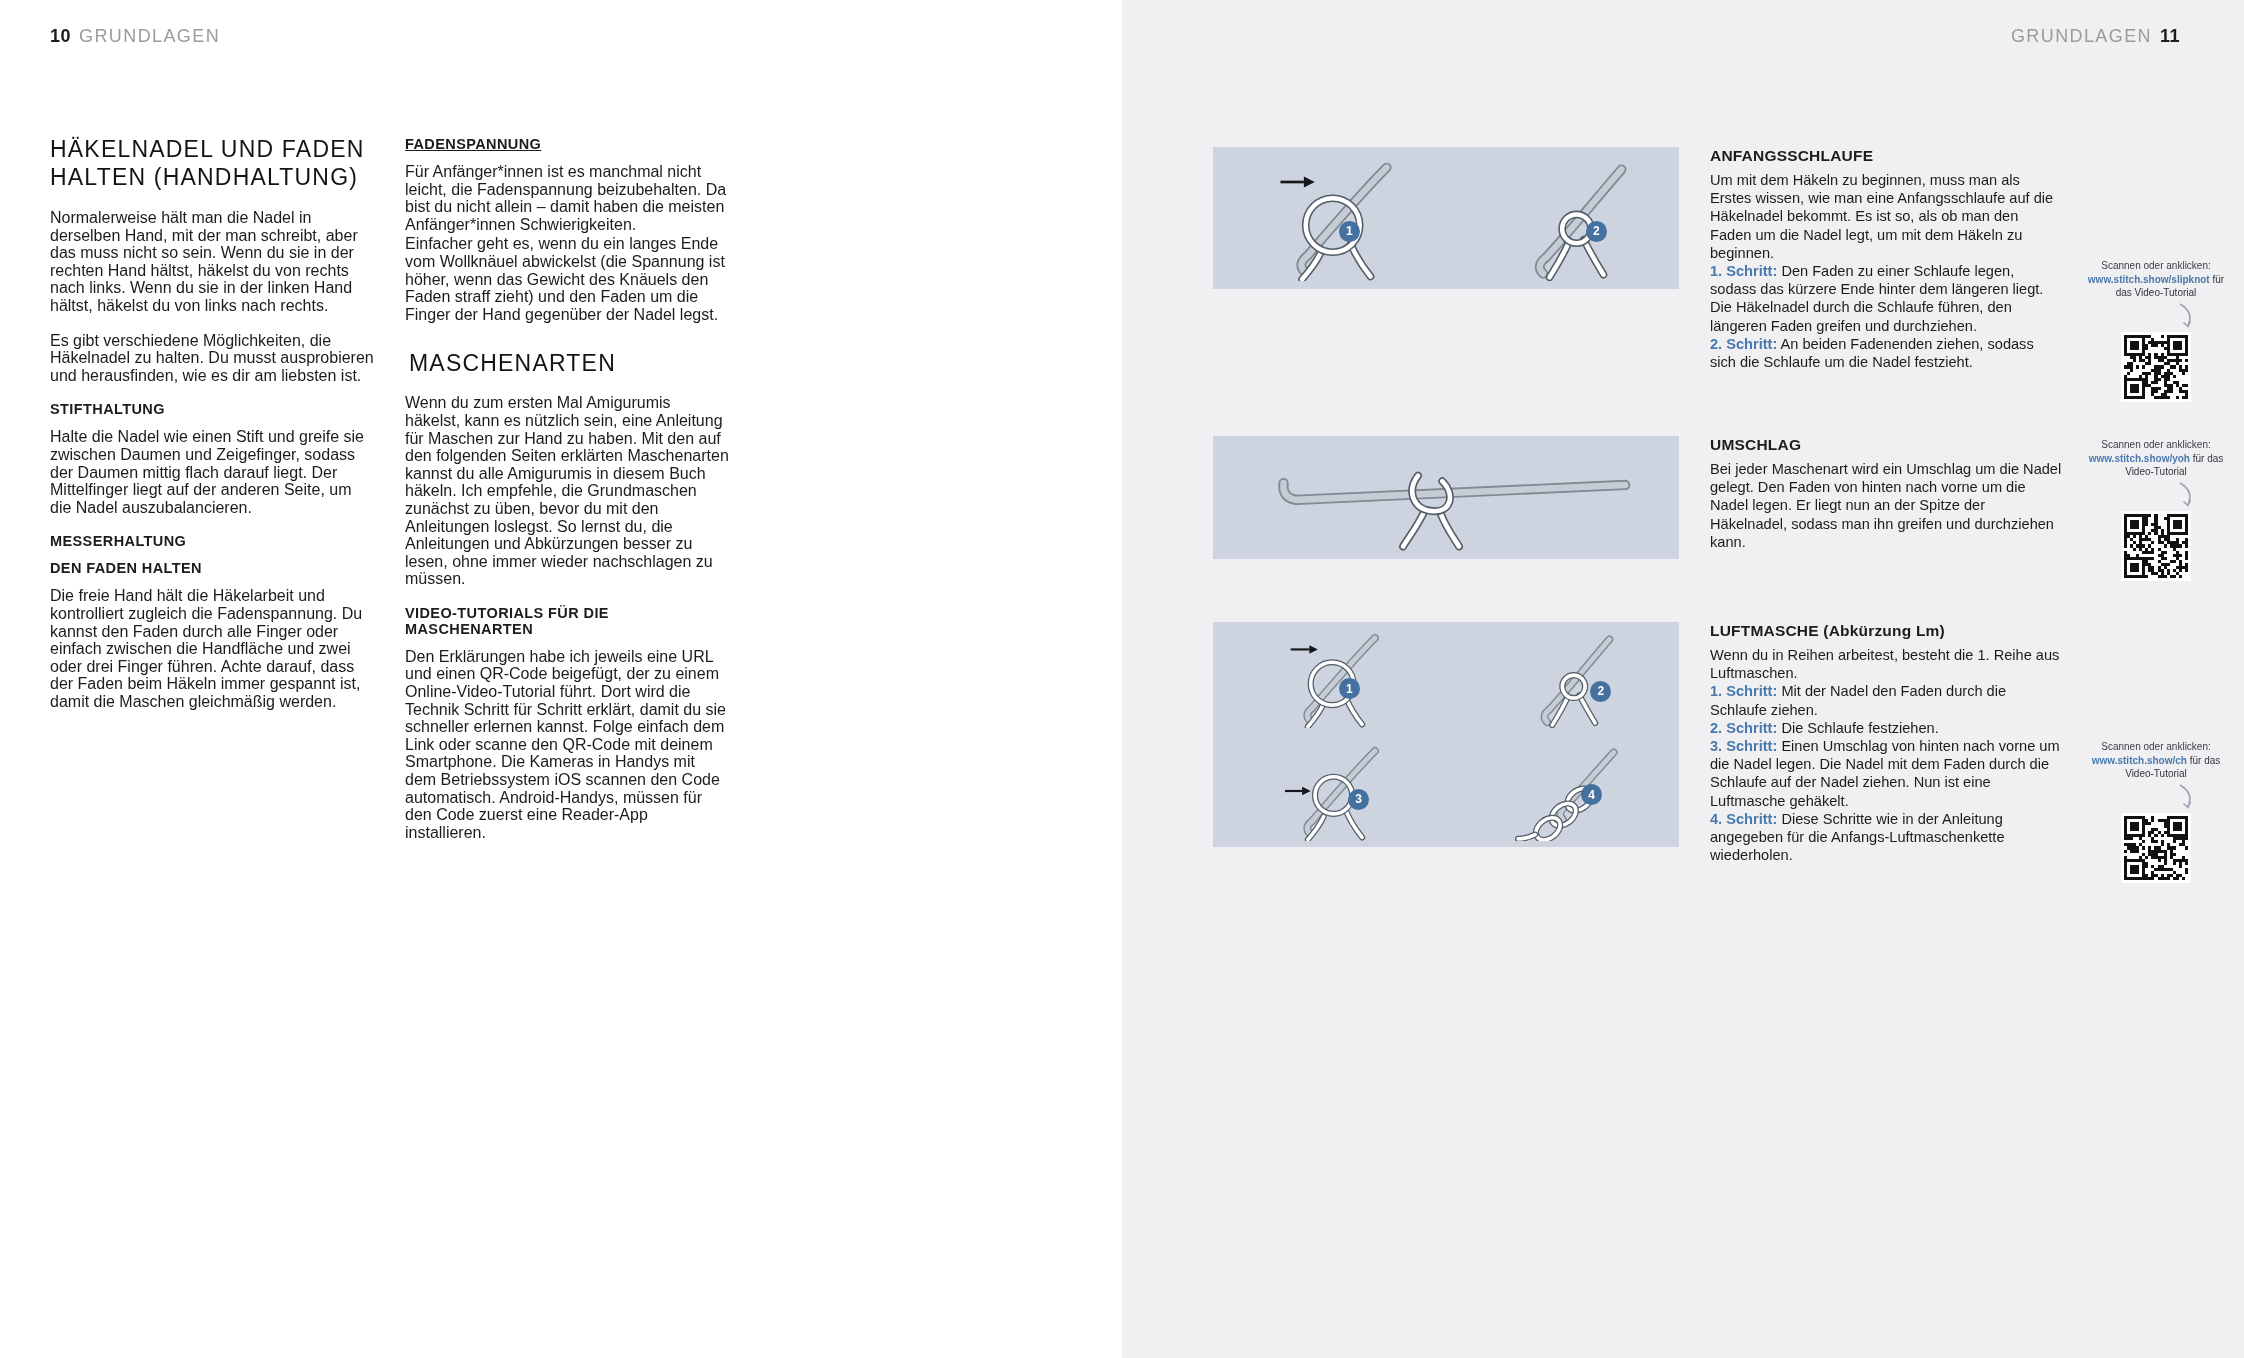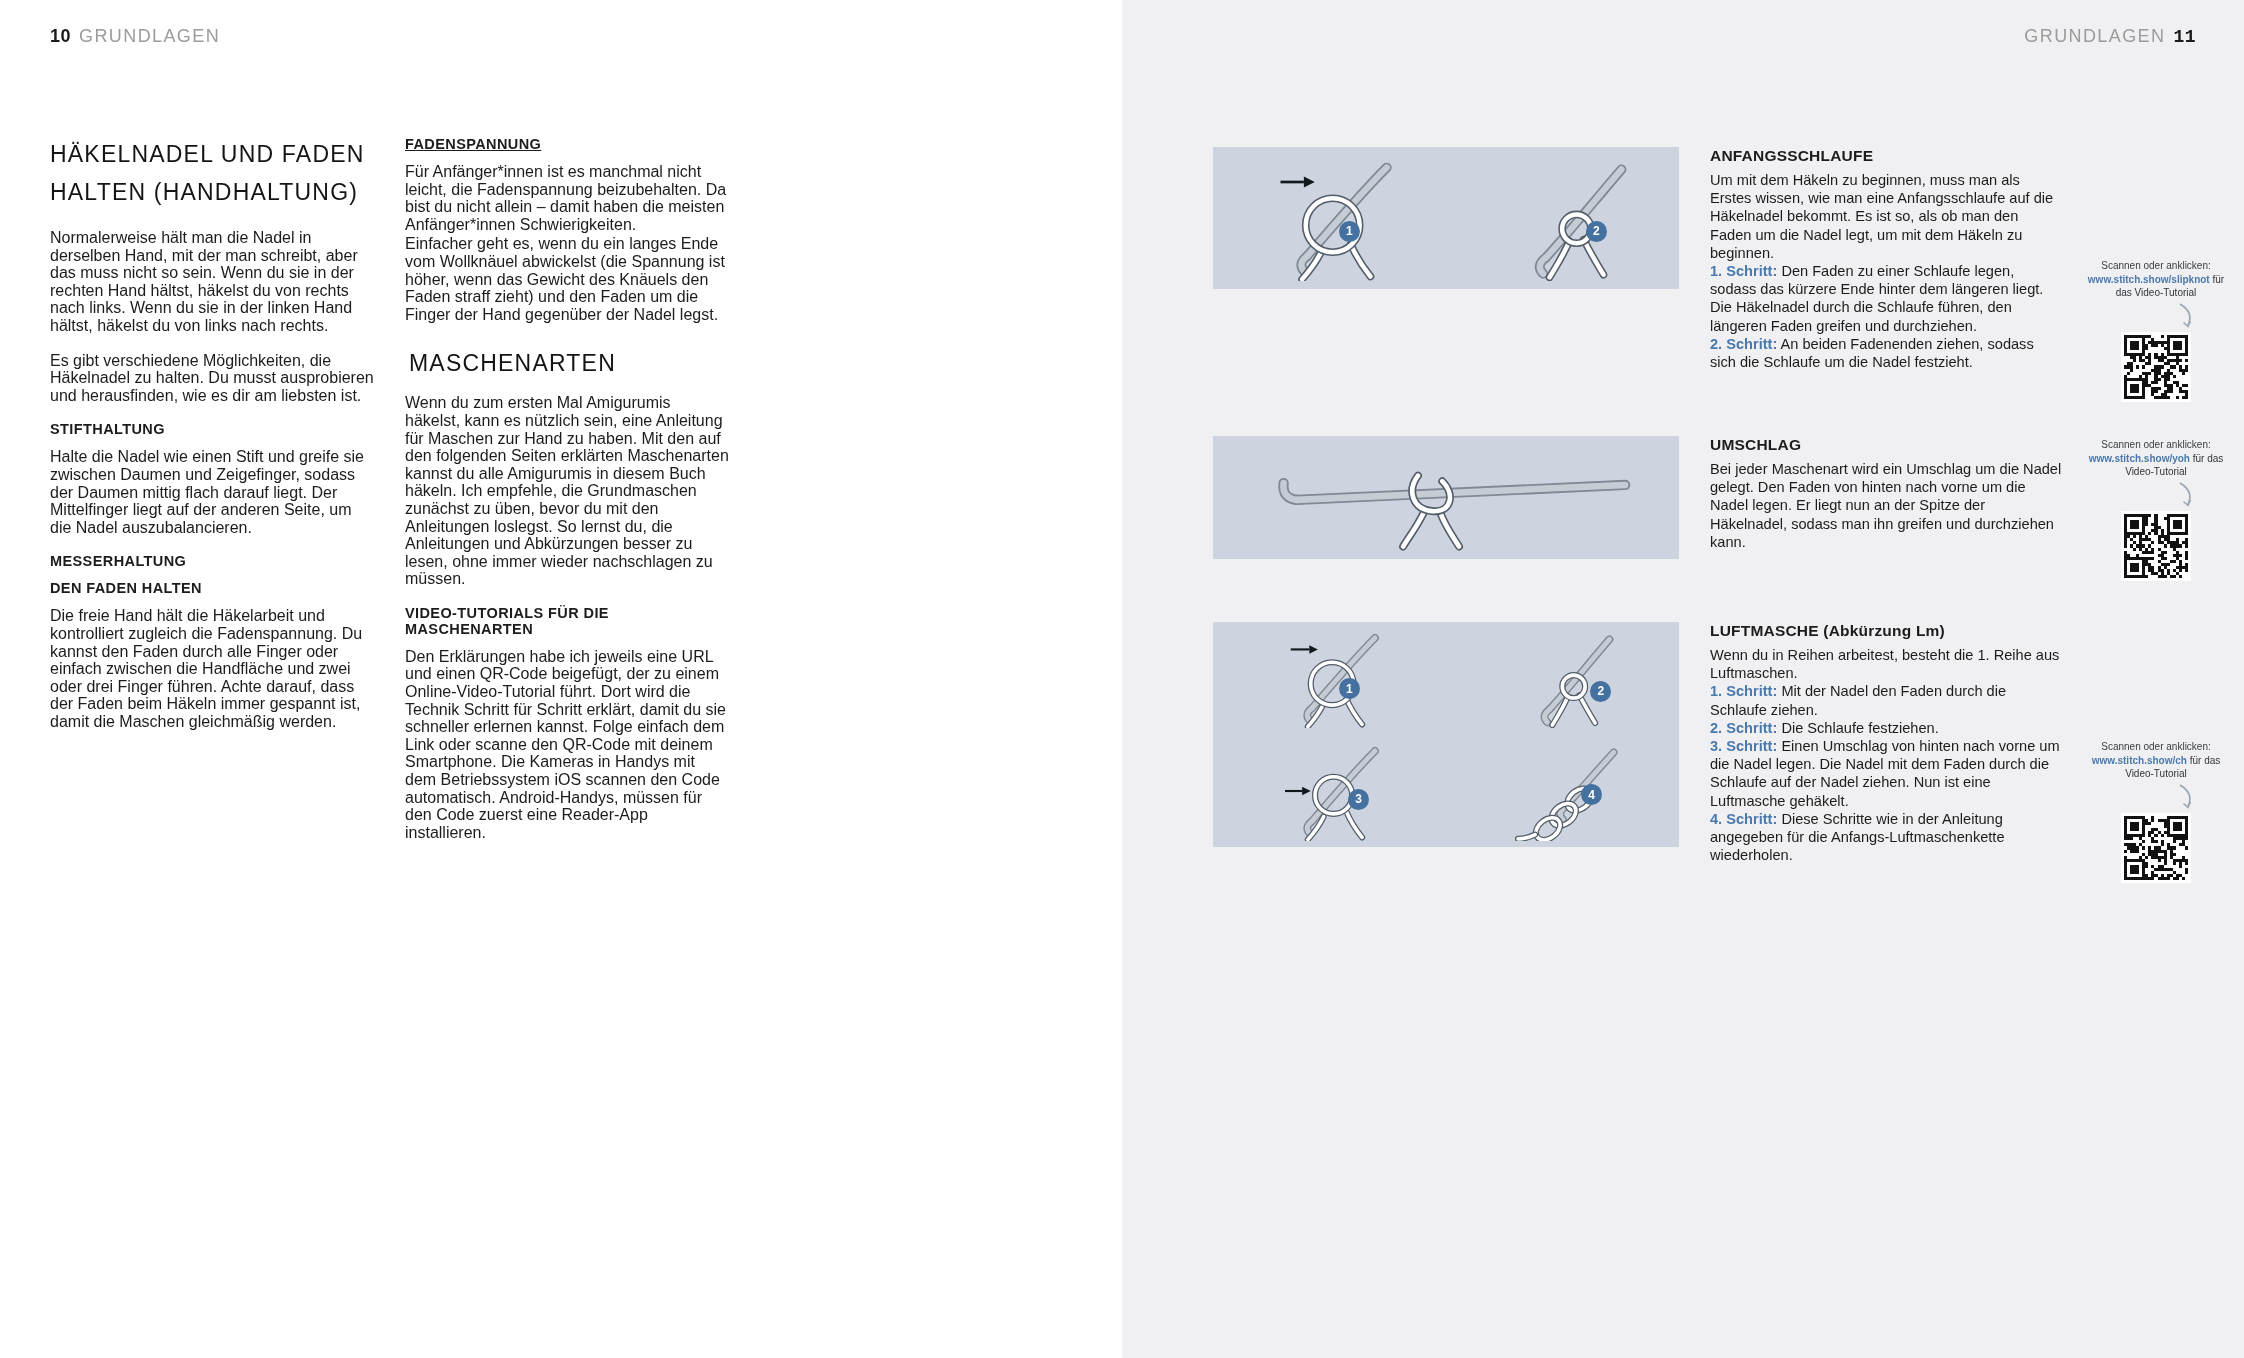--- a/index.html
+++ b/index.html
@@ -11,27 +11,27 @@
     background:#ffffff;
   }
   .page { width:1122px; height:1358px; padding:26px 50px 0 50px; position:relative; }
   .page-left { background:#ffffff; }
   .page-right { background:#f0f0f2; padding-left:0; padding-right:48px; }
 
   
   .runhead { font-size:18px; letter-spacing:1.4px; color:#9b9b9b; }
   .runhead b { color:#1c1c1c; font-weight:bold; letter-spacing:0.5px; margin-right:8px; }
   .runhead-r { text-align:right; }
-  .runhead-r b { margin-right:0; margin-left:8px;font-family:Liberation Mono, monospace; }
+  .runhead-r b { margin-right:16px; margin-left:8px; }
 
   
   .columns { display:flex; gap:30px; margin-top:88px; }
   .col { width:325px; }
   h1.display {
-    font-size:23px; font-weight:400; letter-spacing:1.2px; line-height:38px;
+    font-size:23px; font-weight:400; letter-spacing:1.2px; line-height:28px;
     text-transform:uppercase; margin-bottom:18px; color:#141414;
   }
   h2.display {
     font-size:23px; font-weight:400; letter-spacing:1.2px; line-height:29px;
     text-transform:uppercase; margin:26px 0 16px 4px; color:#141414;
   }
   .col p { font-size:16px; line-height:17.6px; margin-bottom:17px; text-align:left; }
   .col p.tight { margin-bottom:2px; }
   h3.sub {
     font-size:14.5px; font-weight:bold; letter-spacing:0.4px; margin:8px 0 11px 0;

